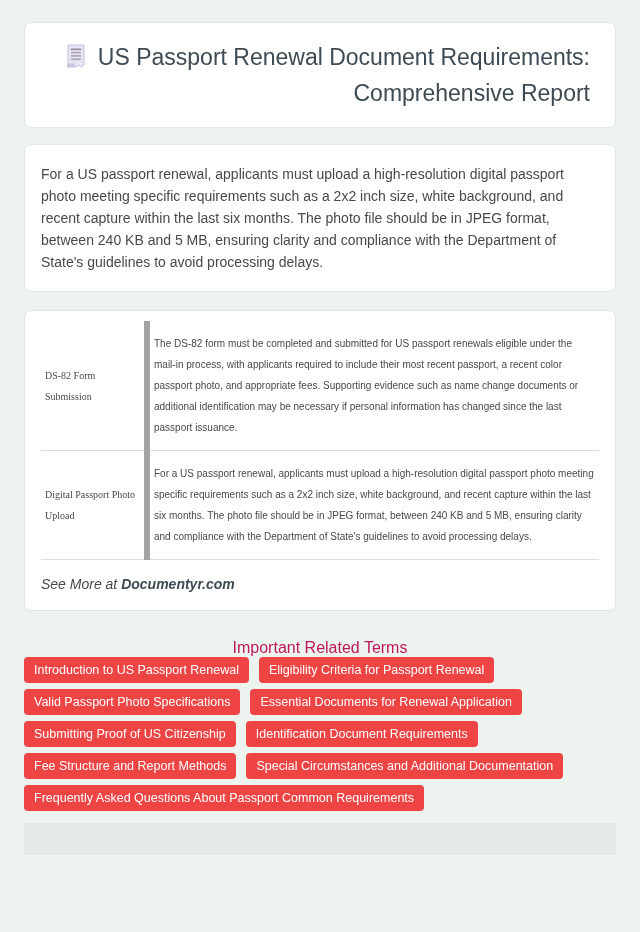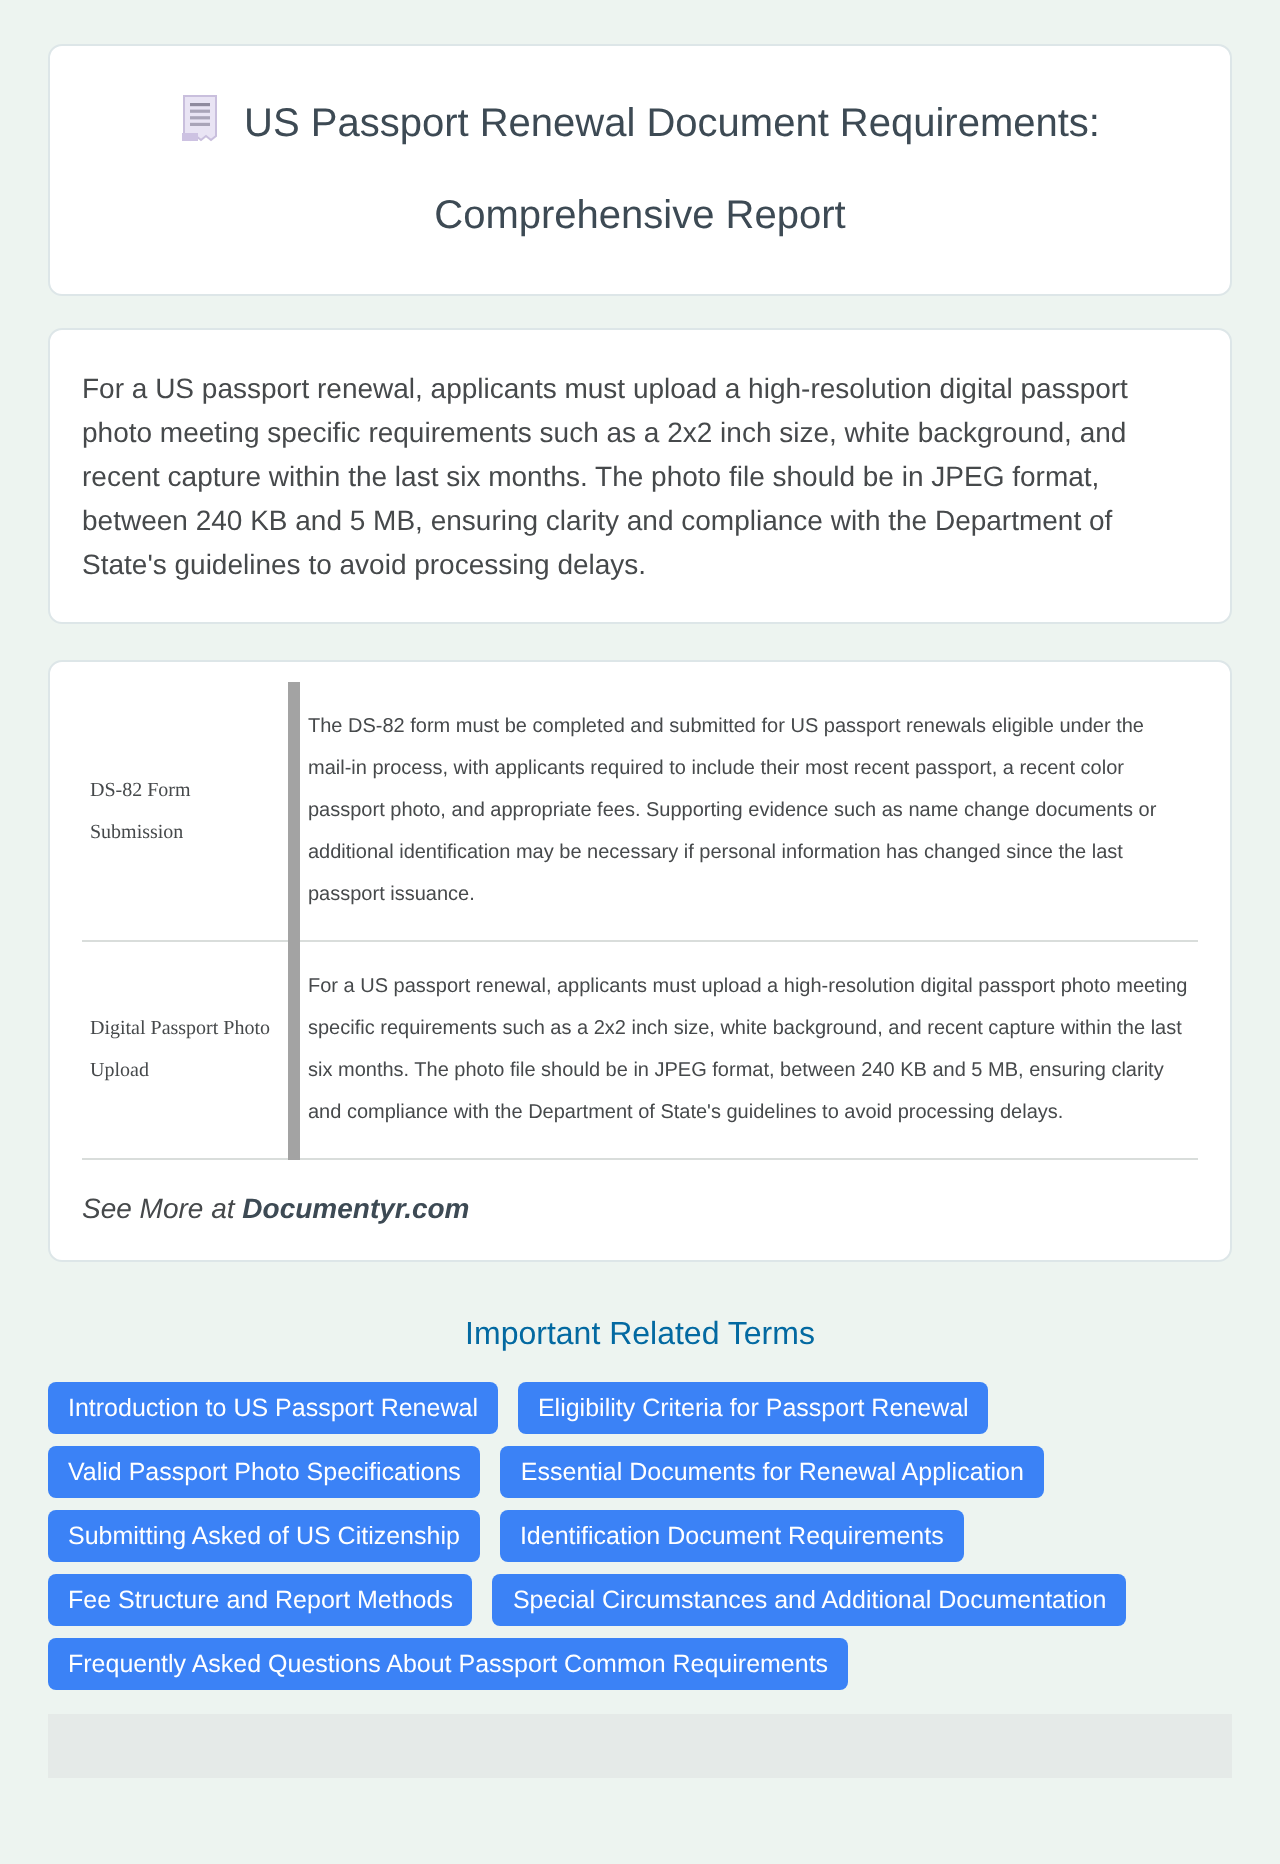--- a/index.html
+++ b/index.html
@@ -19,25 +19,25 @@
   
   .title-card {
     padding: 18px 16px;
     margin-bottom: 16px;
     display: flex;
     align-items: center;
     justify-content: center;
     min-height: 96px;
   }
   .title-card h1 {
-    font-size: 20px;
-    line-height: 42px;
+    font-size: 23px;
+    line-height: 32px;
     font-weight: 400;
     color: #3d4a54;
-    text-align: center;
+    text-align: right;
     max-width: 540px;
   }
   .receipt-icon {
     display: inline-block;
     vertical-align: -4px;
     margin-right: 12px;
   }
   
   .intro-card {
     padding: 18px 16px;
@@ -87,31 +87,31 @@
     font-weight: bold;
     color: #3d4a54;
     text-decoration: none;
     font-style: italic;
   }
   
   .terms-heading {
     text-align: center;
     font-size: 16px;
     font-weight: 400;
-    color: #0369a1;
-    margin-bottom: 14px;
+    color: #be185d;
+    margin-bottom: 0;
   }
   .tags {
     display: flex;
     flex-wrap: wrap;
     gap: 6px 10px;
     margin-bottom: 12px;
   }
   .tag {
-    background: #3b82f6;
+    background: #ef4444;
     color: #ffffff;
     font-size: 12.5px;
     line-height: 14px;
     padding: 6px 10px;
     border-radius: 4px;
     border: none;
     font-family: "Liberation Sans", "DejaVu Sans", sans-serif;
     cursor: pointer;
     white-space: nowrap;
   }
@@ -161,21 +161,21 @@
   <div class="see-more"><span>See More at </span><a href="#" class="brand">Documentyr.com</a></div>
 </div>
 
 <div class="terms-heading">Important Related Terms</div>
 
 <div class="tags">
   <button class="tag">Introduction to US Passport Renewal</button>
   <button class="tag">Eligibility Criteria for Passport Renewal</button>
   <button class="tag">Valid Passport Photo Specifications</button>
   <button class="tag">Essential Documents for Renewal Application</button>
-  <button class="tag">Submitting Asked of US Citizenship</button>
+  <button class="tag">Submitting Proof of US Citizenship</button>
   <button class="tag">Identification Document Requirements</button>
   <button class="tag">Fee Structure and Report Methods</button>
   <button class="tag">Special Circumstances and Additional Documentation</button>
   <button class="tag">Frequently Asked Questions About Passport Common Requirements</button>
 </div>
 
 <div class="footer-bar">
   
 </div>
 

